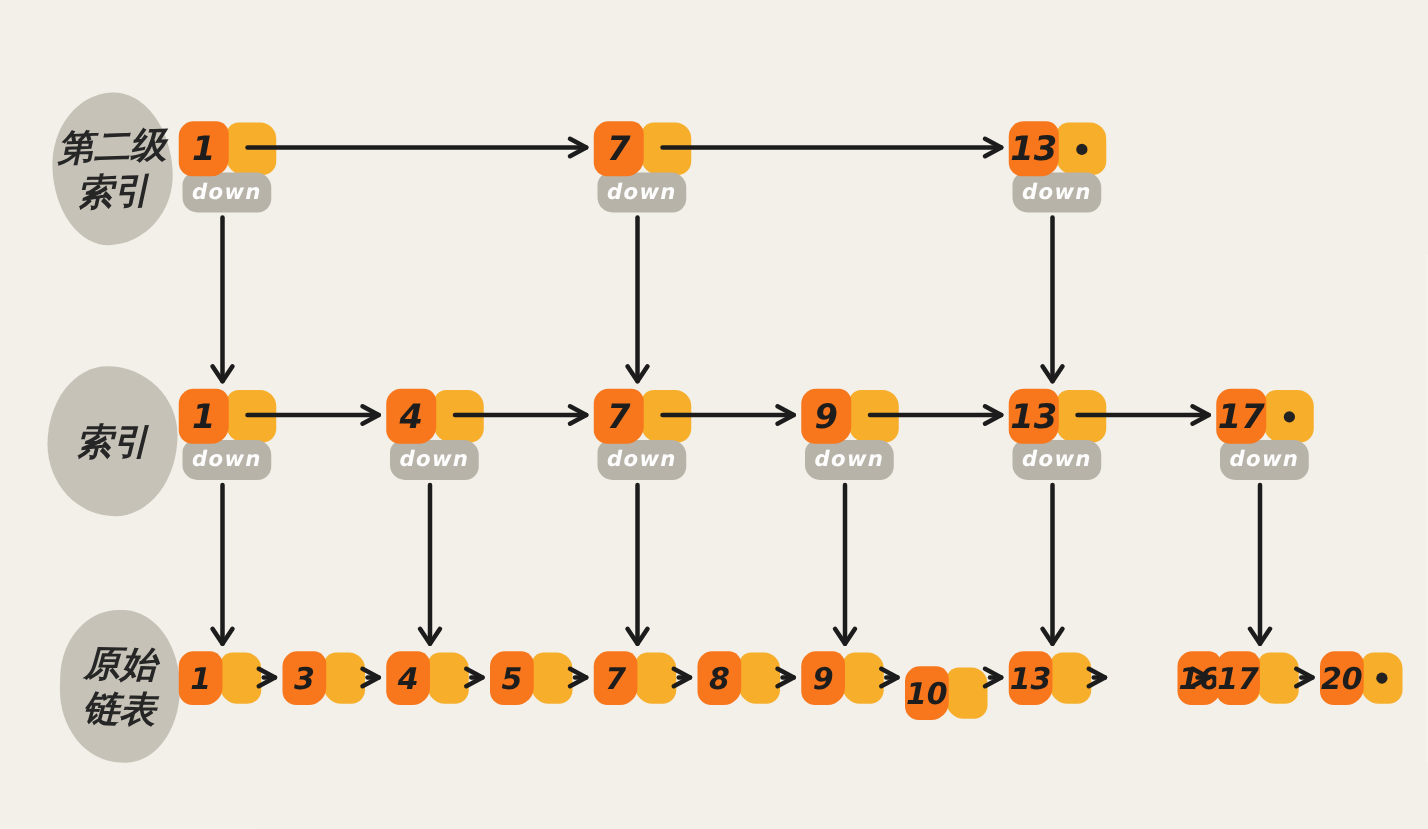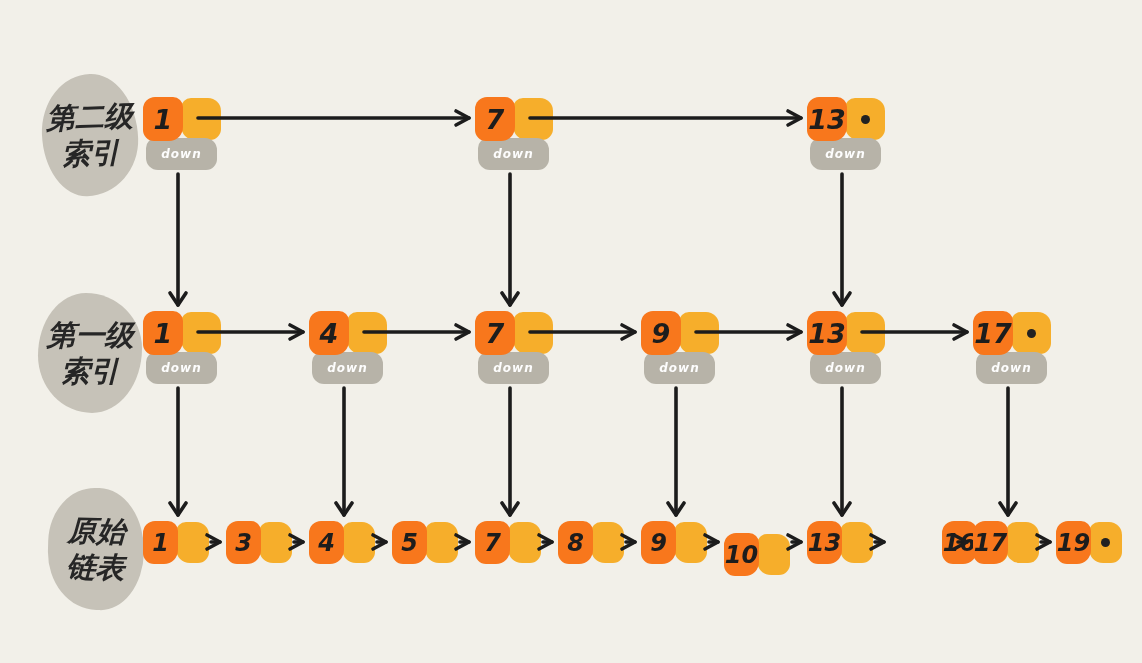--- a/index.html
+++ b/index.html
@@ -38,21 +38,21 @@
   }
   .idx .sq-val{left:0;width:40px;height:44px;font-size:27px;}
   .idx .sq-ptr{left:38px;width:40px;height:42px;top:1px;}
   .lst .sq-val{left:0;width:35px;height:43px;font-size:24px;}
   .lst .sq-ptr{left:33px;width:33px;height:41px;top:1px;}
   .down{
     position:absolute;left:3px;top:41px;
     width:71px;height:32px;z-index:1;
     background:#b7b3a8;border-radius:10px 12px 11px 12px;
     display:flex;align-items:center;justify-content:center;
-    color:#fdfdfd;font-size:12px;font-style:italic;font-weight:600;letter-spacing:1px;text-align:center;
+    color:#fdfdfd;font-size:17px;font-style:italic;font-weight:600;letter-spacing:1px;text-align:center;
   }
   .nulldot{width:9px;height:9px;border-radius:50%;background:#222;}
 </style>
 </head>
 <body>
 
 <div class="canvas">
 
   <svg id="arrow-layer" class="arrows" width="1142" height="663">
       <path d="M198 118 L469 118" fill="none" stroke="#1c1c1c" stroke-width="3.6" stroke-linecap="round" stroke-linejoin="round"></path>
@@ -110,21 +110,20 @@
       <path d="M1041 542 L1050 542" fill="none" stroke="#1c1c1c" stroke-width="3.6" stroke-linecap="round" stroke-linejoin="round"></path>
       <path d="M1037 535 L1050 542 L1037 549" fill="none" stroke="#1c1c1c" stroke-width="3.6" stroke-linecap="round" stroke-linejoin="round"></path>
     </svg>
 
   <div class="blob blob-l2">
     <div class="blob-line">第二级</div>
     <div class="blob-line">索引</div>
   </div>
 
   <div class="blob blob-l1">
-    <div class="blob-line">第一级</div>
     <div class="blob-line">索引</div>
   </div>
 
   <div class="blob blob-base">
     <div class="blob-line">原始</div>
     <div class="blob-line">链表</div>
   </div>
 
   <div id="node-layer">
       <div class="node idx" style="left: 143px; top: 97px; width: 78px; height: 44px;">
@@ -214,19 +213,19 @@
       </div>
       <div class="node lst" style="left: 942px; top: 521px; width: 66px; height: 44px;">
         <div class="sq sq-val">16</div>
         <div class="sq sq-ptr" style="left: 33px; width: 33px;"></div>
       </div>
       <div class="node lst" style="left: 973px; top: 521px; width: 66px; height: 44px;">
         <div class="sq sq-val">17</div>
         <div class="sq sq-ptr" style="left: 33px; width: 33px;"></div>
       </div>
       <div class="node lst" style="left: 1056px; top: 521px; width: 66px; height: 44px;">
-        <div class="sq sq-val">19</div>
+        <div class="sq sq-val">20</div>
         <div class="sq sq-ptr" style="left: 33px; width: 33px;">
           <div class="nulldot"></div>
         </div>
       </div>
     </div>
 </div>
 
 </body></html>

